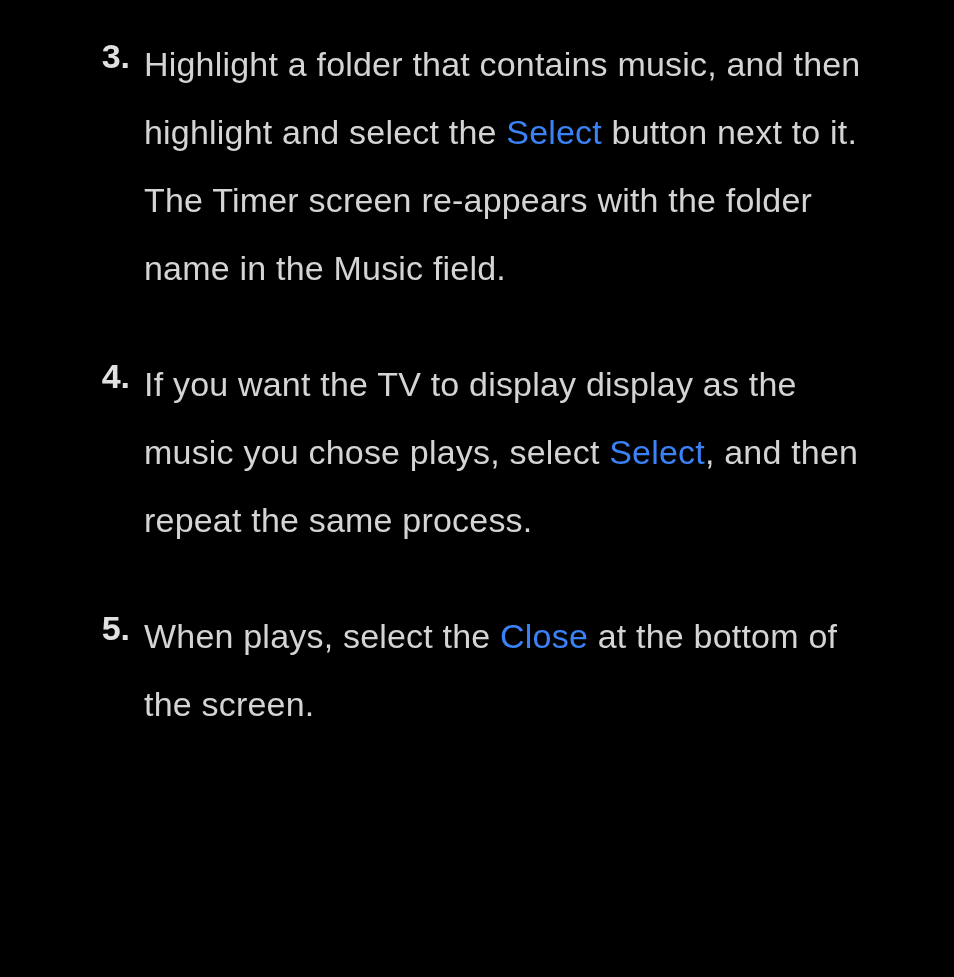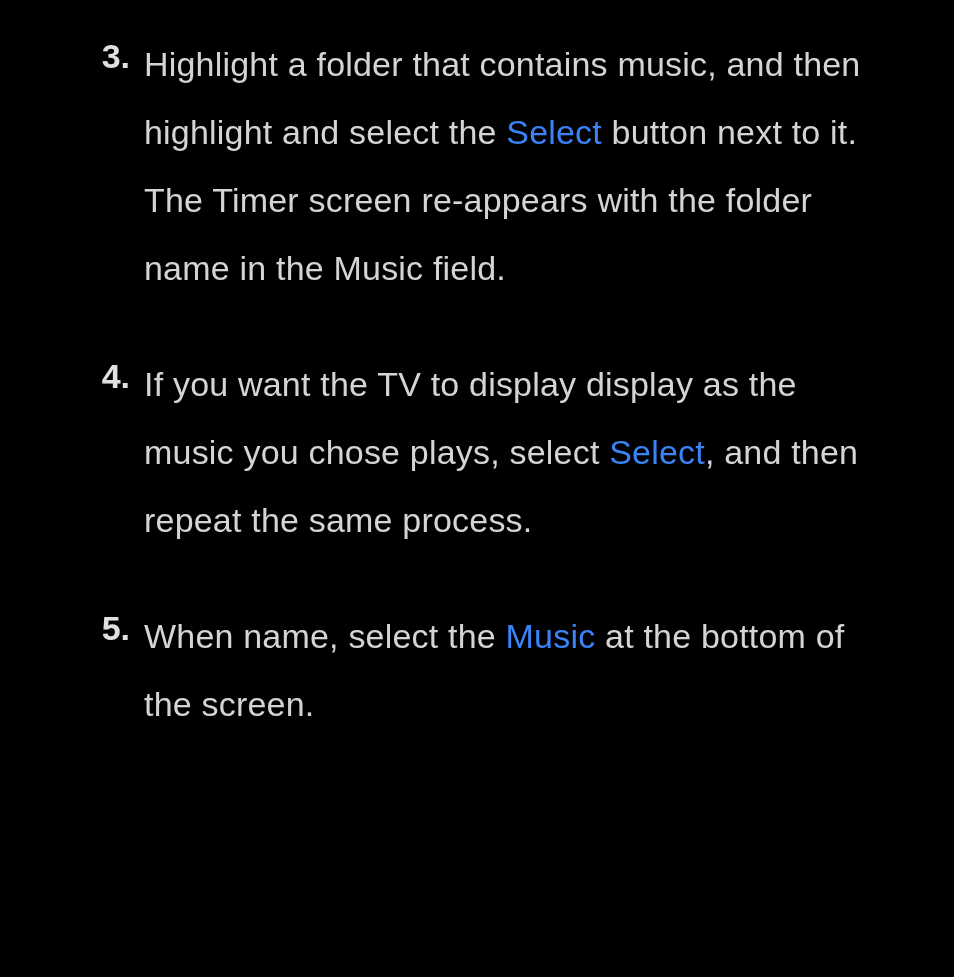--- a/index.html
+++ b/index.html
@@ -57,17 +57,17 @@
   <div class="step">
     <div class="marker">4.</div>
     <div class="body">
       <span>If you want the TV to display display as the music you chose plays, select </span><span class="kw">Select</span><span>, and then repeat the same process.</span>
     </div>
   </div>
 
   <div class="step">
     <div class="marker">5.</div>
     <div class="body">
-      <span>When name, select the </span><span class="kw">Music</span><span> at the bottom of the screen.</span>
+      <span>When plays, select the </span><span class="kw">Close</span><span> at the bottom of the screen.</span>
     </div>
   </div>
 
 </div>
 
 </body></html>

